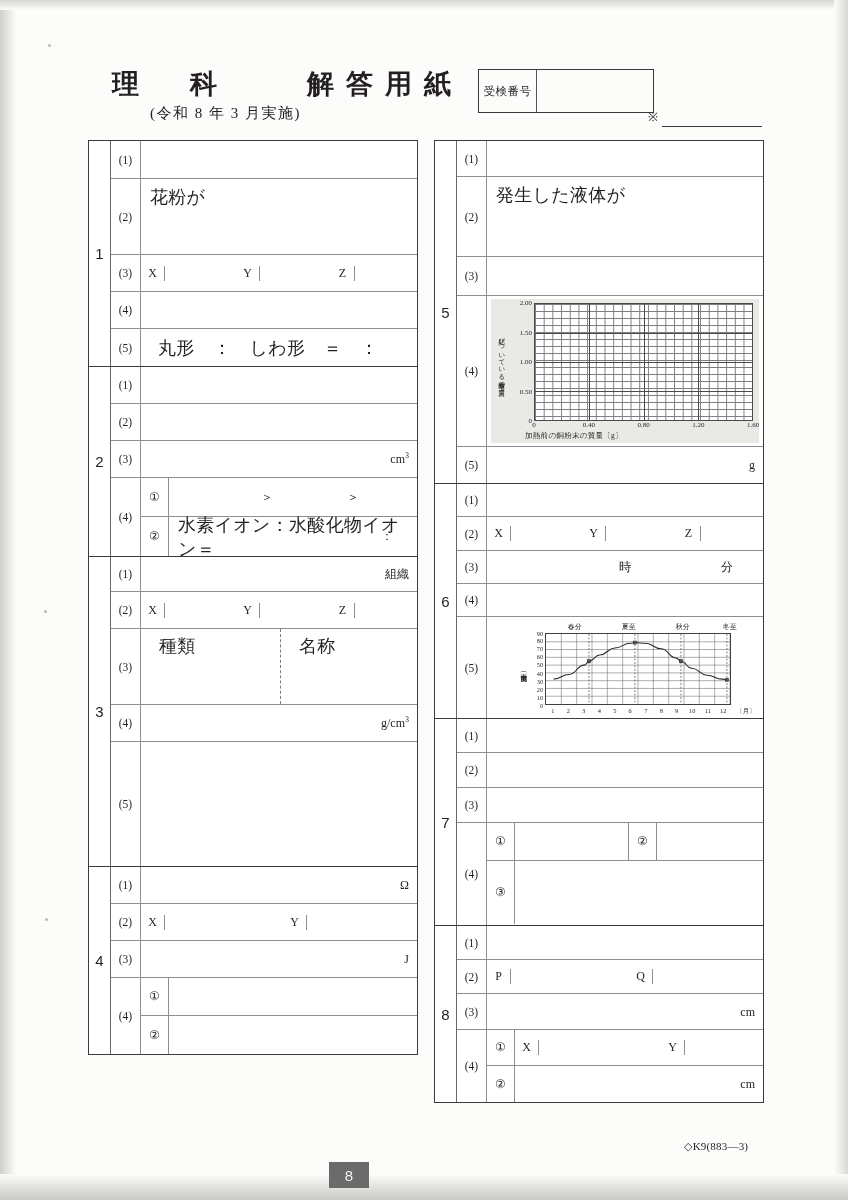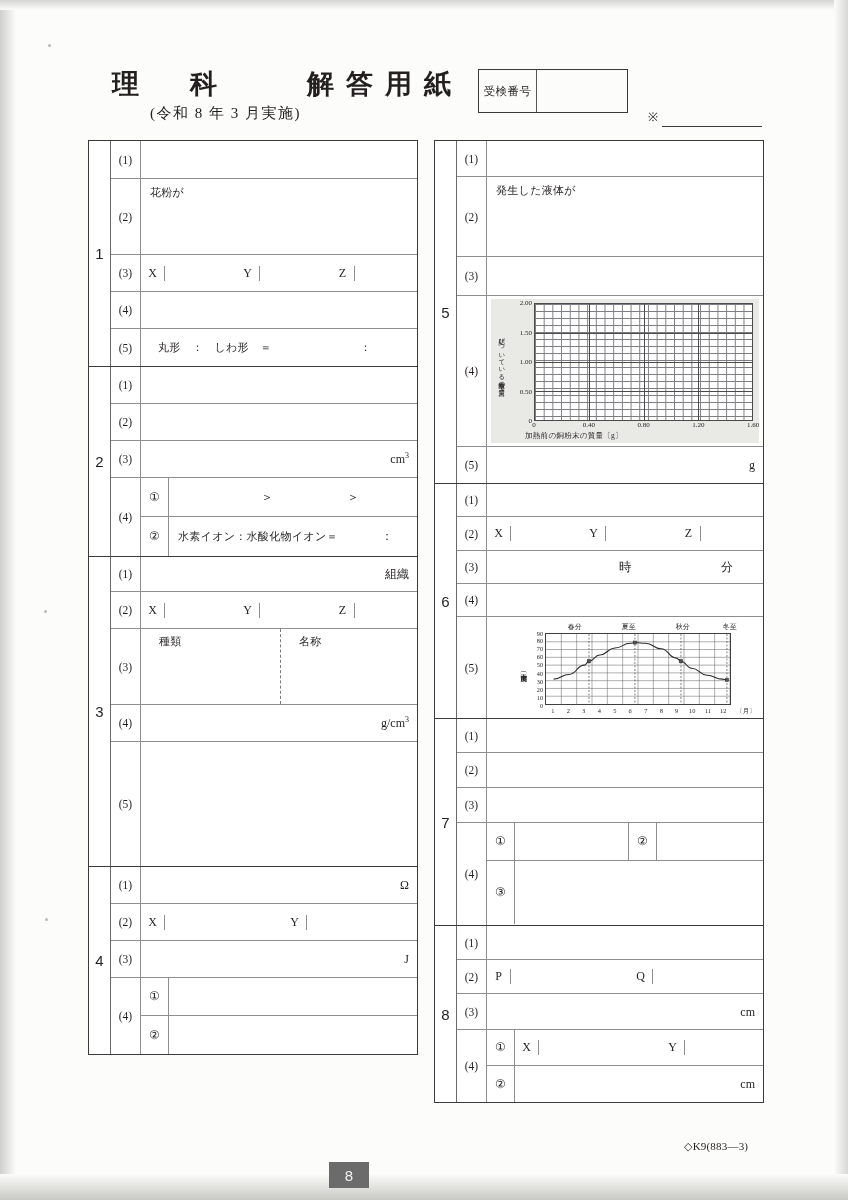--- a/index.html
+++ b/index.html
@@ -30,21 +30,21 @@
   .title {
     position:absolute; left:112px; top:66px;
     font-size:27px; letter-spacing:12px; font-weight:600;
     white-space:pre;
   }
   .subtitle {
     position:absolute; left:150px; top:104px;
     font-size:15px; letter-spacing:1.5px;
   }
   .exam-box {
-    position:absolute; left:478px; top:69px; width:150px; height:44px;
+    position:absolute; left:478px; top:69px; width:176px; height:44px;
     border:1.4px solid #3a3a3a; display:flex;
   }
   .exam-box .lbl {
     width:58px; border-right:1.1px solid #55555a;
     display:flex; align-items:center; justify-content:center;
     font-size:11.5px; letter-spacing:0.4px;
   }
   .exam-box .val { flex:1; }
   .kome { position:absolute; left:648px; top:108px; font-size:12px; }
   .kome-line { position:absolute; left:662px; top:126px; width:100px;
@@ -76,21 +76,21 @@
     border-right:1.0px solid #8d8d92;
     display:flex; align-items:center; justify-content:center;
     font-size:11.5px;
   }
   .cell { flex:1; position:relative; display:flex; align-items:center; }
   .unit {
     position:absolute; right:8px; top:50%; transform:translateY(-50%);
     font-size:12px;
   }
   .unit sup { font-size:8px; vertical-align:super; }
-  .lead { padding-left:9px; font-size:11px; letter-spacing:0.3px;text-align:center; }
+  .lead { padding-left:9px; font-size:18px; letter-spacing:0.3px; }
   .lead-top { align-self:flex-start; padding-top:6px; }
 
   
   .mk {
     flex:0 0 24px; border-right:1.0px solid #8d8d92;
     display:flex; align-items:center; justify-content:center;
     font-size:12px;
   }
   .mk-blank { border-right:1.0px solid #8d8d92; }
   .mk-blank.nb { border-right:none; }

